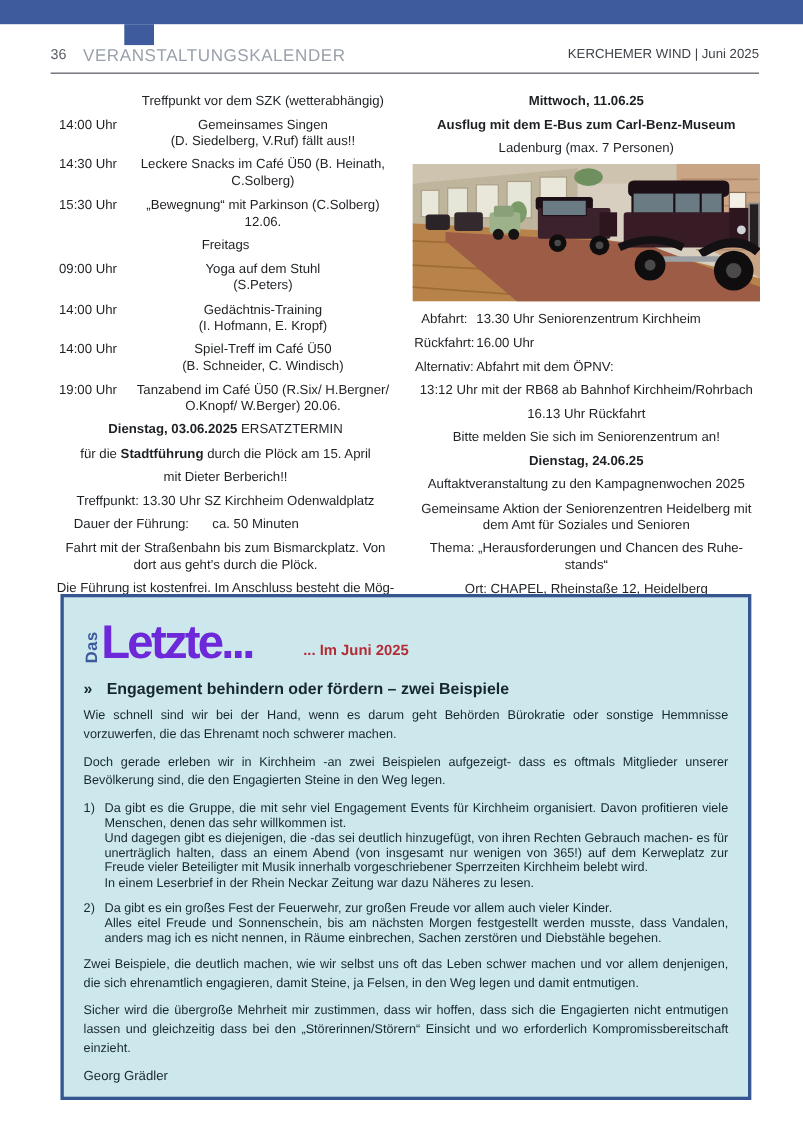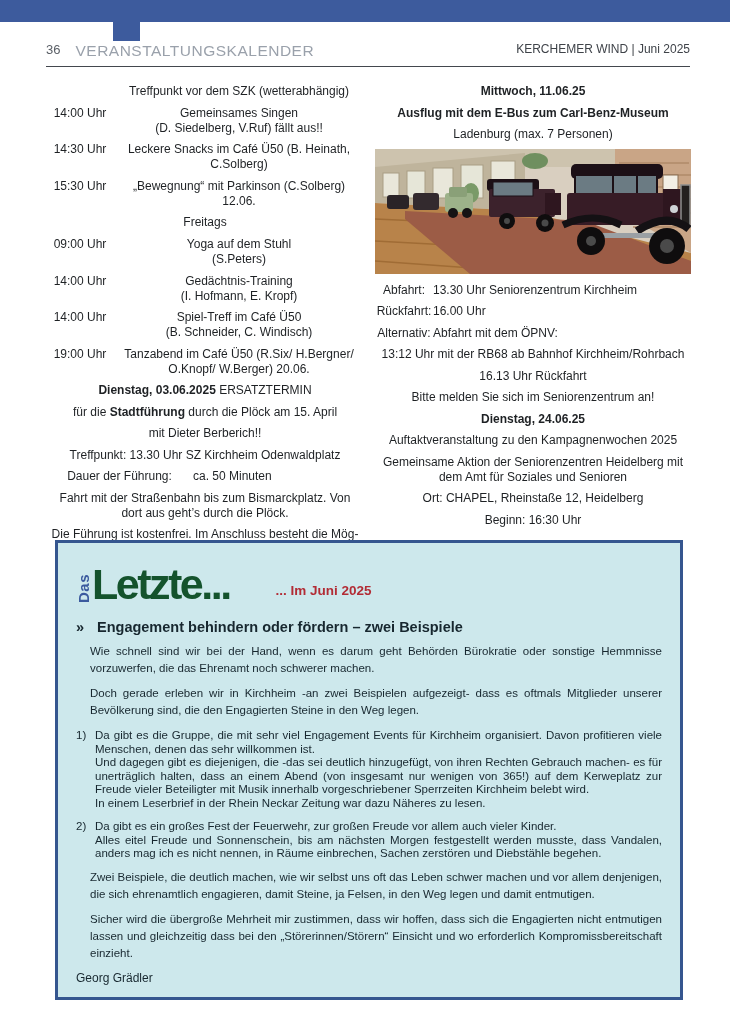--- a/index.html
+++ b/index.html
@@ -36,25 +36,25 @@
   .lv{display:flex;margin-bottom:6.5px;}
   .lv .l{flex:none;width:58px;}
   .photo{display:block;width:316px;height:125px;margin:3px 0 9px;}
 
   
   .letzte{position:absolute;left:55px;top:540px;width:628px;box-sizing:border-box;
           background:#cde8ec;border:3px solid #35568f;padding:8px 18px 12px;color:#17272f;}
   .logo-row{display:flex;align-items:flex-end;height:52px;}
   .logo-das{writing-mode:vertical-rl;transform:rotate(180deg);font-weight:bold;font-size:15px;
             color:#3b5a9e;height:46px;line-height:15px;letter-spacing:.5px;}
-  .logo-main{font-size:43px;font-weight:bold;color:#14532d;letter-spacing:-2.5px;line-height:38px;margin-left:1px;}
+  .logo-main{font-size:43px;font-weight:bold;color:#6d28d9;letter-spacing:-2.5px;line-height:38px;margin-left:1px;}
   .logo-sub{font-size:13.5px;font-weight:bold;color:#b22c35;margin-left:46px;padding-bottom:5px;}
   .bx-head{display:flex;font-weight:bold;font-size:14.5px;margin-top:16px;}
   .bx-head .mk{flex:none;width:21px;}
-  .bxp{font-size:11.5px;line-height:17px;margin-top:8px;text-align:justify;margin-left:14px;}
+  .bxp{font-size:11.5px;line-height:17px;margin-top:8px;text-align:justify;}
   .bxli{display:flex;font-size:11.5px;line-height:13.5px;margin-top:10px;}
   .bxli .n{flex:none;width:19px;}
   .bxli .bt{flex:1;text-align:justify;}
   .bx-sig{font-size:12px;margin-top:9px;}
 </style>
 </head>
 <body>
 
 <div class="page">
 
@@ -190,20 +190,21 @@
       <span class="l">Alternativ:</span>
       <span>Abfahrt mit dem ÖPNV:</span>
     </div>
     <p class="rp">13:12 Uhr mit der RB68 ab Bahnhof Kirchheim/Rohrbach</p>
     <p class="rp">16.13 Uhr Rückfahrt</p>
     <p class="rp">Bitte melden Sie sich im Seniorenzentrum an!</p>
 
     <p class="rp b">Dienstag, 24.06.25</p>
     <p class="rp">Auftaktveranstaltung zu den Kampagnenwochen 2025</p>
     <p class="rp">Gemeinsame Aktion der Seniorenzentren Heidelberg mit<br>dem Amt für Soziales und Senioren</p>
+    <p class="rp">Thema: „Herausforderungen und Chancen des Ruhe-<br>stands“</p>
     <p class="rp">Ort: CHAPEL, Rheinstaße 12, Heidelberg</p>
     <p class="rp">Beginn: 16:30 Uhr</p>
   </div>
 
   <div class="letzte">
     <div class="logo-row">
       <span class="logo-das">Das</span>
       <span class="logo-main">Letzte...</span>
       <span class="logo-sub">... Im Juni 2025</span>
     </div>

